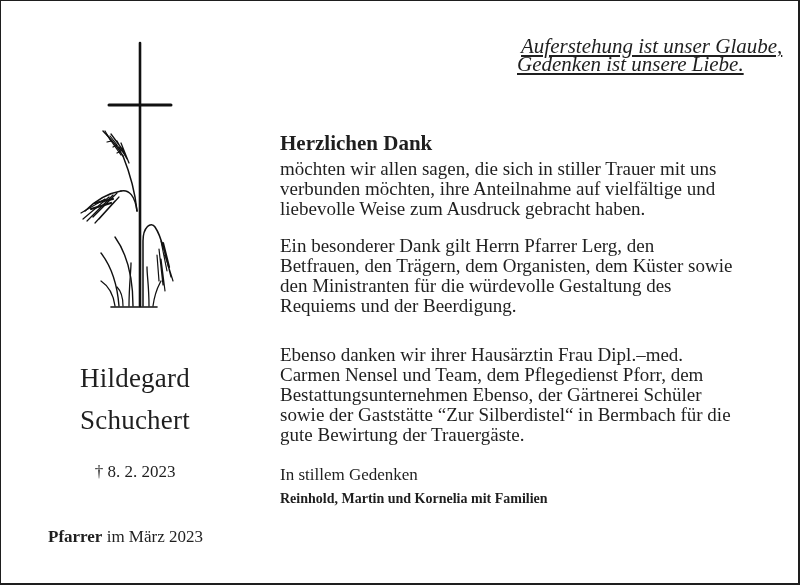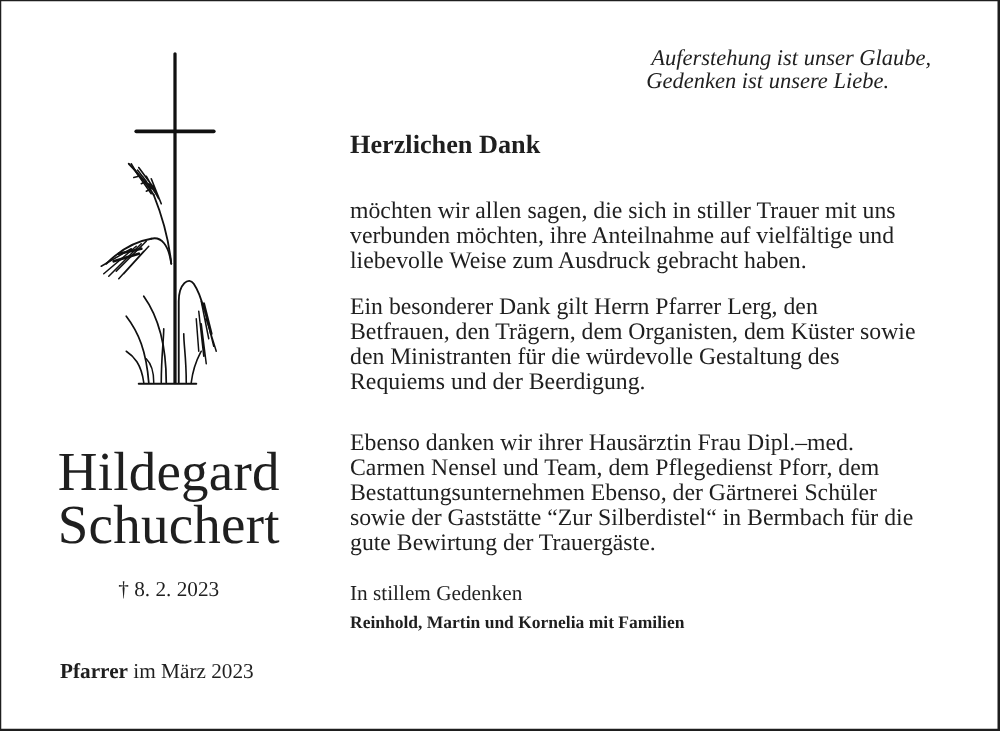--- a/index.html
+++ b/index.html
@@ -6,33 +6,33 @@
     body { width: 800px; height: 585px; overflow: hidden; position: relative; }
     .frame {
       position: absolute; left: 0; top: 0; width: 798px; height: 583px;
       border: 1px solid #1e1e1e; border-width: 1px 2px 2px 1px;
       box-sizing: border-box; width: 800px; height: 585px;
       background: #fff;
     }
     .serif { font-family: "Liberation Serif", "DejaVu Serif", serif; color: #1f1f1f; }
     .motto {
       position: absolute; left: 516px; top: 36px; width: 270px;
-      font-style: italic; font-size: 18px; line-height: 18px;
+      font-style: italic; font-size: 21px; line-height: 18px; text-decoration: underline;
     }
     .motto div { white-space: nowrap; }
     .motto .l1 { padding-left: 4px; }
     .emblem { position: absolute; left: 76px; top: 40px; width: 110px; height: 270px; }
     .name {
       position: absolute; left: 34px; top: 356px; width: 200px; text-align: center;
-      font-size: 44px; line-height: 42px; font-weight: normal; letter-spacing: 0.2px;
+      font-size: 27px; line-height: 42px; font-weight: normal; letter-spacing: 0.2px;
     }
     .death { position: absolute; left: 34px; top: 461px; width: 200px; text-align: center; font-size: 17px; }
     .place { position: absolute; left: 47px; top: 526px; font-size: 17px; white-space: nowrap; }
     .place b { font-weight: bold; }
-    .heading { position: absolute; left: 279px; top: 102px; font-size: 21px; font-weight: bold; white-space: nowrap; }
+    .heading { position: absolute; left: 279px; top: 130px; font-size: 21px; font-weight: bold; white-space: nowrap; }
     .para { position: absolute; left: 279px; font-size: 19px; line-height: 20px; }
     .para div { white-space: nowrap; }
     .p1 { top: 158px; }
     .p2 { top: 235px; }
     .p3 { top: 344px; }
     .closing { position: absolute; left: 279px; top: 464px; font-size: 17px; white-space: nowrap; }
     .signers { position: absolute; left: 279px; top: 490px; font-size: 14px; font-weight: bold; white-space: nowrap; }
   </style>
 </head>
 <body>

